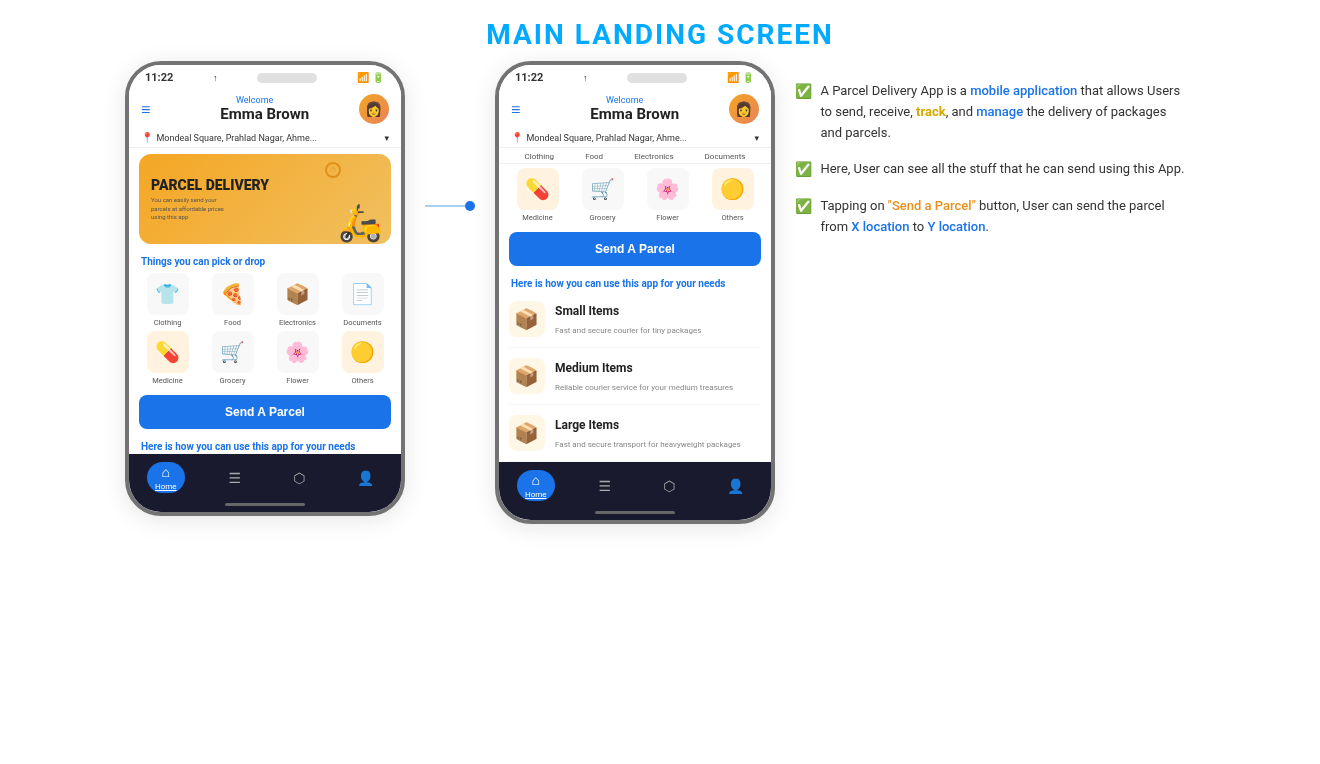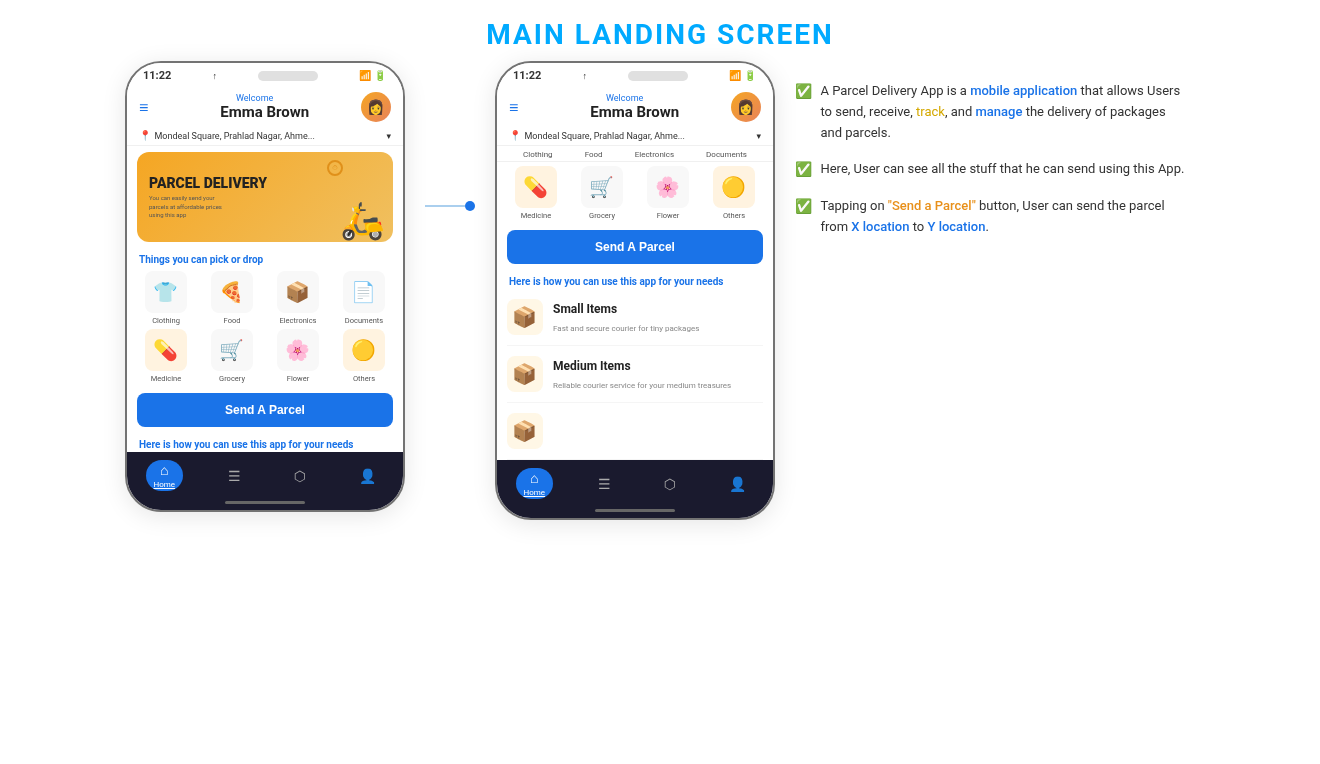--- a/index.html
+++ b/index.html
@@ -33,21 +33,21 @@
       gap: 30px;
       width: 100%;
       padding: 0 20px;
     }
 
     
     .phone-mockup {
       width: 280px;
       background: #fff;
       border-radius: 36px;
-      border: 2px solid #737373;
+      border: 4px solid #737373;
       box-shadow: 0 4px 24px rgba(0,0,0,0.10);
       overflow: hidden;
       position: relative;
       flex-shrink: 0;
     }
 
     .phone-notch-bar {
       display: flex;
       align-items: center;
       justify-content: space-between;
@@ -260,21 +260,21 @@
       flex-shrink: 0;
       margin-top: 2px;
     }
     .annotation-text {
       font-size: 13px;
       color: #333;
       line-height: 1.6;
     }
     .annotation-text .highlight-blue { color: #1a73e8; font-weight: 500; }
     .annotation-text .highlight-orange { color: #e8901a; font-weight: 500; }
-    .annotation-text .highlight-yellow { color: #d4a800; font-weight: 400; }
+    .annotation-text .highlight-yellow { color: #d4a800; font-weight: 700; }
 
     
     .phones-connector {
       display: flex;
       align-items: center;
       margin-top: 140px;
     }
     .phones-connector-line {
       width: 40px;
       height: 2px;
@@ -525,20 +525,24 @@
             </div>
             <div class="item-row">
               <div class="item-icon-box">📦</div>
               <div class="item-info">
                 <div class="item-title">Medium Items</div>
                 <div class="item-sub">Reliable courier service for your medium treasures</div>
               </div>
             </div>
             <div class="item-row">
               <div class="item-icon-box">📦</div>
+              <div class="item-info">
+                <div class="item-title">Large Items</div>
+                <div class="item-sub">Fast and secure transport for heavyweight packages</div>
+              </div>
             </div>
           </div>
 
           
           <div class="bottom-nav">
             <div class="nav-item active">
               <span class="nav-icon">⌂</span>
               <span class="nav-label">Home</span>
             </div>
             <div class="nav-item">

